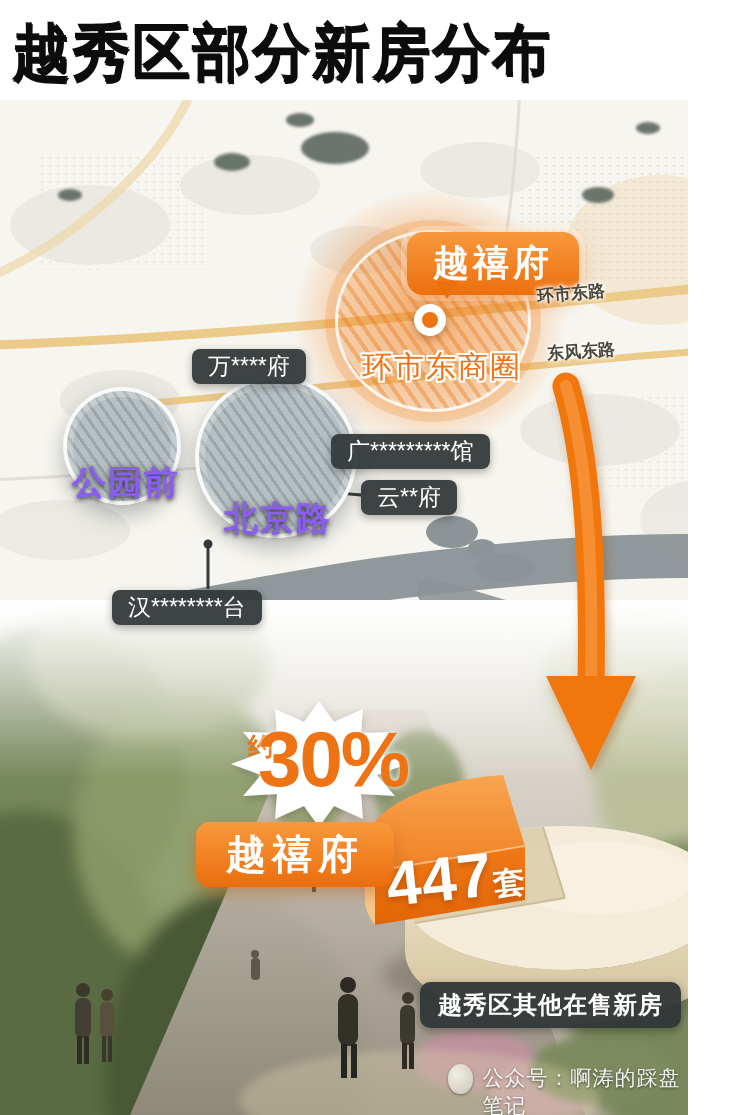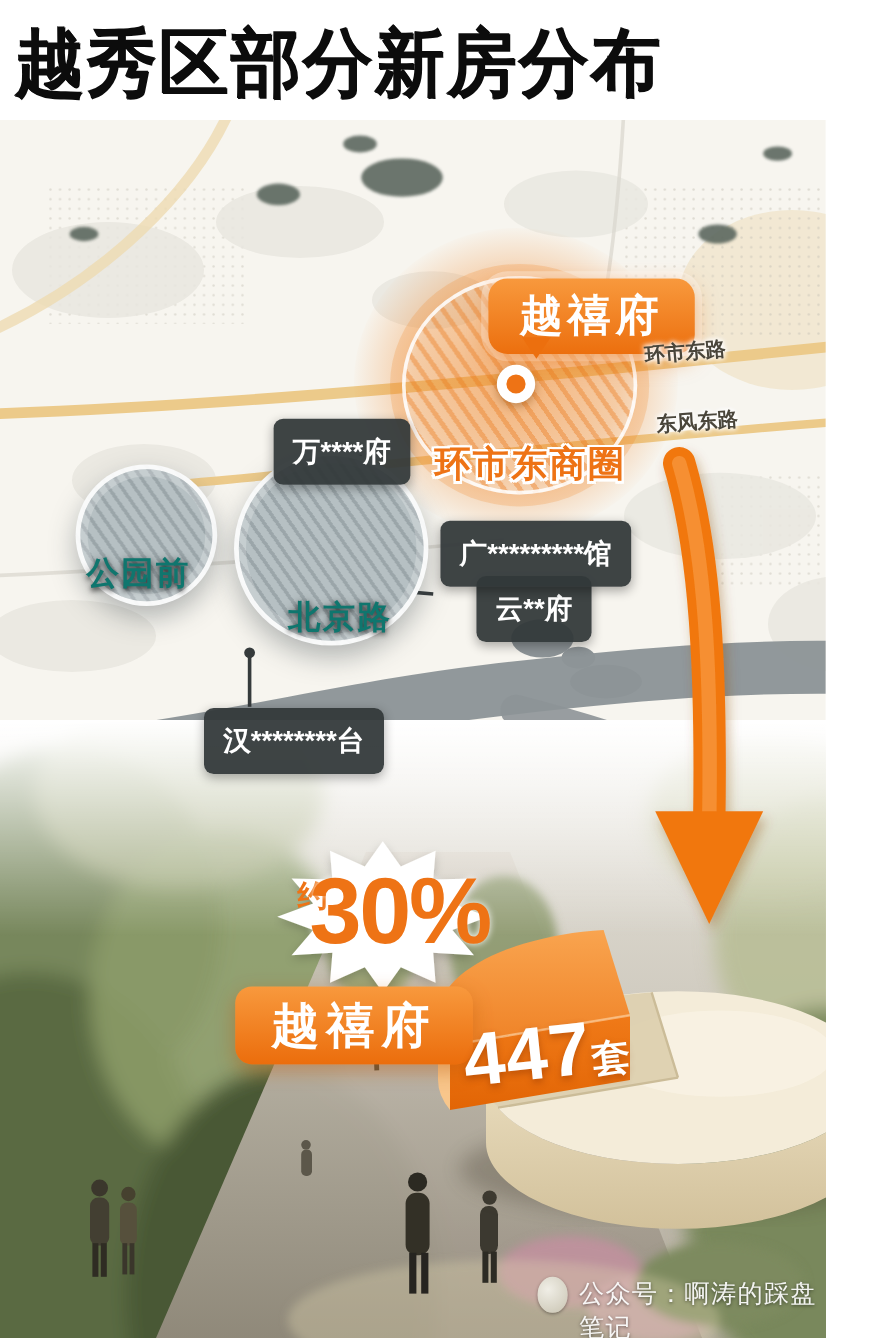--- a/index.html
+++ b/index.html
@@ -23,30 +23,30 @@
   .arrow-svg{position:absolute;left:0;top:0;z-index:6;pointer-events:none;}
   .pie-svg{position:absolute;left:350px;top:756px;z-index:7;}
   .star-svg{position:absolute;left:228px;top:696px;z-index:8;}
 
   
   .hatch-circle{position:absolute;z-index:3;border-radius:50%;border:4px solid rgba(255,255,255,.92);
       background:repeating-linear-gradient(55deg,rgba(110,122,127,.38) 0 3px,rgba(255,255,255,0) 3px 9px),#b6c0c3;
       box-shadow:0 10px 22px rgba(55,66,72,.35),inset 0 0 0 6px rgba(255,255,255,.22);}
 
   
-  .dark-pill{position:absolute;z-index:5;background:rgba(50,56,57,.94);color:#fff;font-weight:700;
-      font-size:23px;line-height:1.1;padding:15px 16px;border-radius:8px;white-space:nowrap;
-      box-shadow:0 3px 9px rgba(0,0,0,.32);margin-left:36px;}
-  .station-name{position:absolute;z-index:5;color:#0f766e;font-weight:900;font-size:27px;letter-spacing:2px;
+  .dark-pill{position:absolute;z-index:5;background:rgba(50,56,57,.94);color:#fff;font-weight:400;
+      font-size:23px;line-height:1.1;padding:5px 16px;border-radius:8px;white-space:nowrap;
+      box-shadow:0 3px 9px rgba(0,0,0,.32);}
+  .station-name{position:absolute;z-index:5;color:#8b5cf6;font-weight:900;font-size:34px;letter-spacing:2px;
       text-shadow:0 2px 4px rgba(0,0,0,.6),0 0 8px rgba(0,0,0,.35);white-space:nowrap;}
   .road-label{position:absolute;z-index:5;color:#4a463b;font-weight:700;font-size:17px;white-space:nowrap;
       text-shadow:0 0 4px #fff,0 0 4px #fff,0 0 6px #fff;}
-  .biz-circle{position:absolute;left:362px;top:347px;z-index:5;font-size:30px;font-weight:700;color:#ee7315;
+  .biz-circle{position:absolute;left:362px;top:347px;z-index:5;font-size:30px;font-weight:400;color:#ee7315;
       letter-spacing:2px;white-space:nowrap;
-      text-shadow:-2px 0 0 #fff,2px 0 0 #fff,0 -2px 0 #fff,0 2px 0 #fff,-2px -2px 0 #fff,2px 2px 0 #fff,-2px 2px 0 #fff,2px -2px 0 #fff;margin-top:20px;}
+      text-shadow:-2px 0 0 #fff,2px 0 0 #fff,0 -2px 0 #fff,0 2px 0 #fff,-2px -2px 0 #fff,2px 2px 0 #fff,-2px 2px 0 #fff,2px -2px 0 #fff;}
   .hero-pill{position:absolute;left:407px;top:232px;z-index:5;color:#fff;font-size:36px;font-weight:900;
       letter-spacing:4px;padding:7px 26px;border-radius:16px;white-space:nowrap;
       background:linear-gradient(180deg,#f8993d,#ec6f0e);
       box-shadow:0 6px 18px rgba(236,111,14,.5),0 0 0 6px rgba(255,255,255,.35);}
   .hero-pill::after{content:"";position:absolute;left:28px;bottom:-16px;width:0;height:0;
       border:12px solid transparent;border-top:18px solid #ec6f0e;}
   .map-pin{position:absolute;left:414px;top:304px;z-index:5;width:32px;height:32px;border-radius:50%;
       background:#fff;box-shadow:0 3px 8px rgba(120,60,0,.4);}
   .map-pin::after{content:"";position:absolute;left:8px;top:8px;width:16px;height:16px;border-radius:50%;background:#ee7315;}
 
@@ -232,24 +232,24 @@
   <div class="map-pin"></div>
 
   <div class="road-label" style="left:537px;top:282px;transform:rotate(-5deg);">环市东路</div>
   <div class="road-label" style="left:547px;top:340px;transform:rotate(-4deg);">东风东路</div>
 
   <div class="biz-circle">环市东商圈</div>
 
   <div class="dark-pill" style="left:192px;top:349px;">万****府</div>
   <div class="dark-pill" style="left:361px;top:480px;">云**府</div>
   <div class="dark-pill" style="left:331px;top:434px;">广*********馆</div>
-  <div class="dark-pill" style="left:134px;top:590px;">汉********台</div>
+  <div class="dark-pill" style="left:112px;top:590px;">汉********台</div>
 
   <div class="station-name" style="left:72px;top:460px;">公园前</div>
-  <div class="station-name" style="left:240px;top:496px;">北京路</div>
+  <div class="station-name" style="left:224px;top:496px;">北京路</div>
 
   <svg class="arrow-svg" width="740" height="1115" viewBox="0 0 740 1115">
     <defs>
       <filter id="ashadow" x="-30%" y="-10%" width="160%" height="130%">
         <feDropShadow dx="3" dy="6" stdDeviation="5" flood-color="#8a4a00" flood-opacity="0.35"></feDropShadow>
       </filter>
     </defs>
     <g filter="url(#ashadow)">
       <path d="M 566 386 C 588 460 593 560 591 688" fill="none" stroke="#f1770f" stroke-width="27" stroke-linecap="round"></path>
       <path d="M 566 386 C 588 460 593 560 591 688" fill="none" stroke="#f89a3e" stroke-width="12" stroke-linecap="round" opacity=".7"></path>
@@ -298,19 +298,20 @@
       </filter>
     </defs>
     <polygon filter="url(#stsh)" fill="#ffffff" points="173,62 143,73 161,94 127,92 129,117 100,104 85,125 70,104 41,117 43,92 9,94 27,73 -3,62 27,51 9,30 43,31 41,7 70,20 85,-1 100,20 129,7 127,31 161,30 143,51"></polygon>
   </svg>
   <div class="approx-txt">约</div>
   <div class="percent-txt">30%</div>
   <div class="hero-pill-bottom">越禧府</div>
   <div class="units-txt">
     <span class="units-num">447</span><span class="units-unit">套</span>
   </div>
+  <div class="other-pill">越秀区其他在售新房</div>
 
   <div class="watermark">
     <div class="wm-logo"></div>
     <div class="wm-text">公众号：啊涛的踩盘笔记</div>
   </div>
 
 </div>
 
 </body></html>

